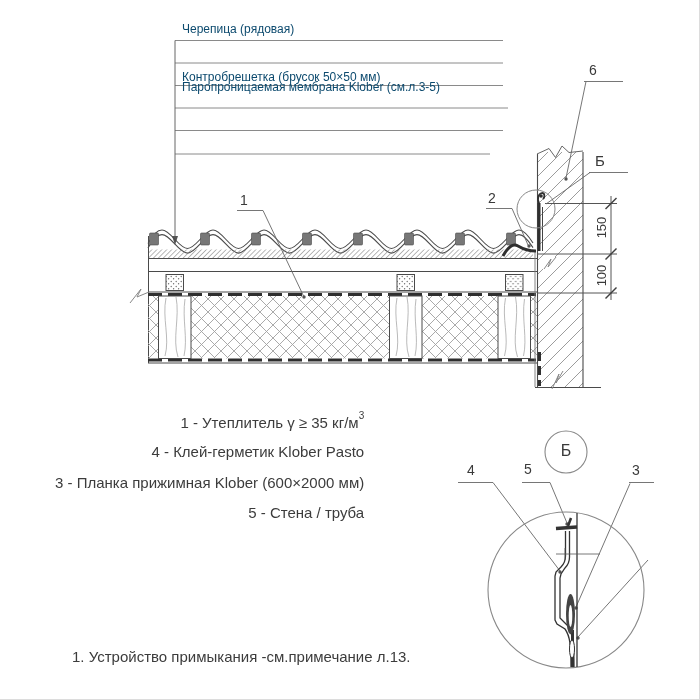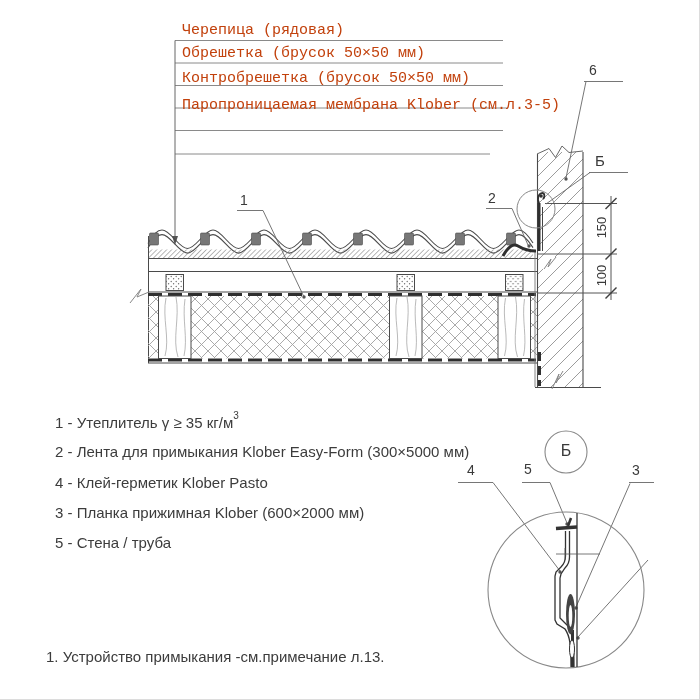--- a/index.html
+++ b/index.html
@@ -1,27 +1,27 @@
 <!DOCTYPE html>
 <html><head>
 <meta charset="utf-8">
 <style>
   html,body{margin:0;padding:0;background:#fff;}
   #page{position:relative;width:700px;height:700px;background:#fff;overflow:hidden;
         font-family:"Liberation Sans","DejaVu Sans",sans-serif;color:#3e3e3e;
         border-right:1px solid #dcdcdc;border-bottom:1px solid #dcdcdc;box-sizing:border-box;}
   svg{position:absolute;left:0;top:0;}
-  .callout-row{position:absolute;left:182px;white-space:nowrap;font-size:15px;color:#c2410c;font-family:Liberation Mono, monospace;}
+  .callout-row{position:absolute;left:182px;white-space:nowrap;font-size:12px;color:#0c4a6e;}
   .num{position:absolute;font-size:14px;color:#3a3a3a;}
   .dim{position:absolute;width:44px;height:15px;text-align:center;font-size:13px;color:#3a3a3a;
        transform:rotate(-90deg);}
-  #legend{position:absolute;left:55px;top:413px;font-size:15px;color:#3c3c3c;}
+  #legend{position:absolute;left:55px;top:413px;font-size:15px;color:#3c3c3c;text-align:right;}
   #legend .lg-item{height:30.3px;white-space:nowrap;}
   #legend sup{font-size:10px;position:relative;top:-3px;}
-  #note{position:absolute;left:46px;top:648px;font-size:15px;color:#3c3c3c;white-space:nowrap;}
+  #note{position:absolute;left:72px;top:648px;font-size:15px;color:#3c3c3c;white-space:nowrap;}
   .marker-letter{position:absolute;text-align:center;font-size:16px;color:#3a3a3a;}
 </style>
 </head>
 <body>
 
 <div id="page">
 
 <svg width="700" height="700" viewBox="0 0 700 700">
   <defs>
     <pattern id="memb" width="3.5" height="3.5" patternUnits="userSpaceOnUse" patternTransform="rotate(45)">
@@ -183,40 +183,38 @@
     </g>
     <ellipse cx="570.5" cy="614" rx="4.5" ry="20" fill="#444"></ellipse>
     <ellipse cx="570.5" cy="616" rx="1.8" ry="11" fill="#fff"></ellipse>
     <ellipse cx="572" cy="649" rx="2.5" ry="9" fill="#fff" stroke="#333" stroke-width="1"></ellipse>
     <line x1="556" y1="554" x2="600" y2="554" stroke="#555" stroke-width="0.8"></line>
     <line x1="565" y1="548" x2="565" y2="560" stroke="#555" stroke-width="0.8"></line>
   </g>
 </svg>
 
 <div class="callout-row" style="top:22px">Черепица (рядовая)</div>
-<div class="callout-row" style="top:44.5px">Обрешетка (брусок 50×50 мм)</div>
 <div class="callout-row" style="top:70px">Контробрешетка (брусок 50×50 мм)</div>
-<div class="callout-row" style="top:97px">Паропроницаемая мембрана Klober (см.л.3-5)</div>
+<div class="callout-row" style="top:80px">Паропроницаемая мембрана Klober (см.л.3-5)</div>
 
 <div class="num" style="left:240px;top:192px">1</div>
 <div class="num" style="left:488px;top:190px">2</div>
 <div class="num" style="left:589px;top:62px">6</div>
 <div class="num" style="left:595px;top:152px;font-size:15px">Б</div>
 
 <div class="dim" style="left:579px;top:220px">150</div>
 <div class="dim" style="left:579px;top:268px">100</div>
 
 <div class="marker-letter" style="left:548px;top:442px;width:36px">Б</div>
 <div class="num" style="left:467px;top:462px">4</div>
 <div class="num" style="left:524px;top:461px">5</div>
 <div class="num" style="left:632px;top:462px">3</div>
 
 <div id="legend">
   <div class="lg-item"><span>1 - Утеплитель γ ≥ 35 кг/м</span><sup>3</sup></div>
-  <div class="lg-item">2 - Лента для примыкания Klober Easy-Form (300×5000 мм)</div>
   <div class="lg-item">4 - Клей-герметик Klober  Pasto</div>
   <div class="lg-item">3 - Планка прижимная Klober (600×2000 мм)</div>
   <div class="lg-item">5 - Стена / труба</div>
 </div>
 
 <div id="note">1. Устройство примыкания -см.примечание л.13.</div>
 
 </div>
 
 </body></html>

